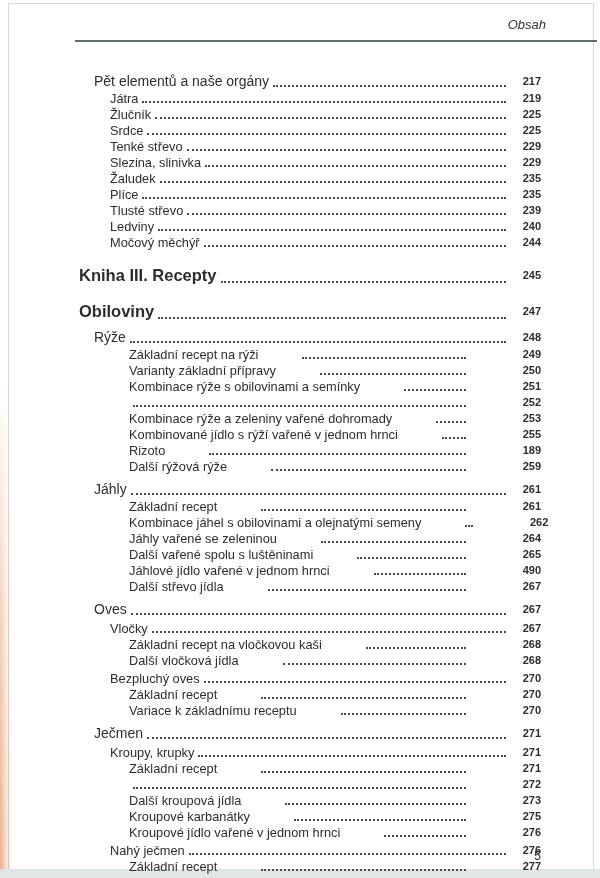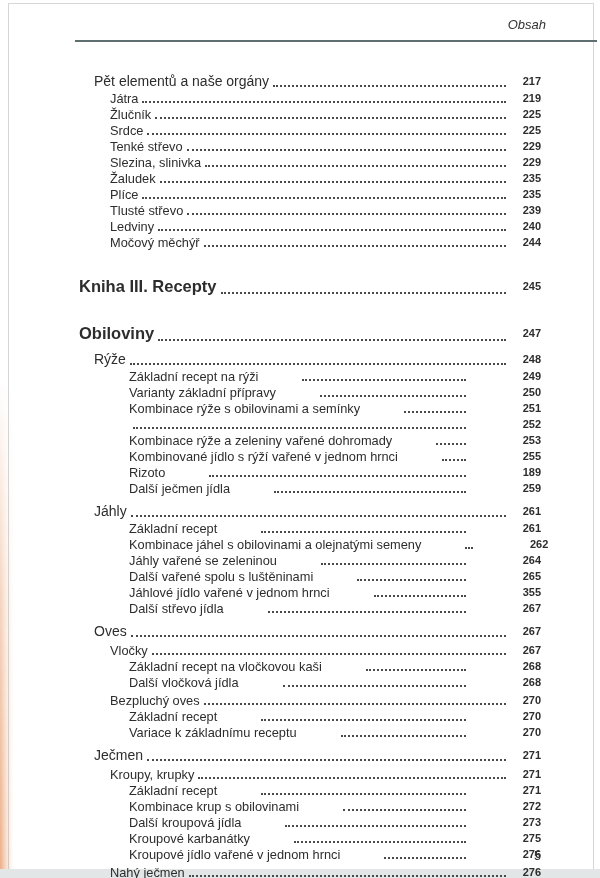--- a/index.html
+++ b/index.html
@@ -46,21 +46,21 @@
     height:16px;font-size:12.8px;line-height:15px;
     white-space:nowrap;
   }
   .row .t{flex:0 0 auto;}
   .row .dots{
     flex:1 1 auto;min-width:8px;
     border-bottom:2px dotted var(--dots,#4a4a4a);
     margin:0 3px 3px 4px;
   }
   .row .p{flex:0 0 auto;width:32px;text-align:right;font-size:11px;font-weight:700;}
-  .lvl0{padding-left:0;height:24px;margin-top:23px;line-height:22px;}
+  .lvl0{padding-left:0;height:24px;margin-top:12px;line-height:22px;}
   .lvl0 .t{font-weight:700;font-size:16.5px;}
   .lvl1{padding-left:15px;height:20px;margin-top:4px;line-height:18px;}
   .lvl1 .t{font-size:14px;}
   .lvl2{padding-left:31px;}
   .lvl3{padding-left:50px;gap:40px;}
   .row + .lvl2.grp{margin-top:2px;}
   .page-footer{
     position:absolute;top:849px;right:59px;
     font-size:12.5px;color:#333;
   }
@@ -174,21 +174,21 @@
       <span class="t">Kombinované jídlo s rýží vařené v jednom hrnci</span>
       <span class="dots"></span>
       <span class="p">255</span>
     </div>
     <div class="row lvl3">
       <span class="t">Rizoto</span>
       <span class="dots"></span>
       <span class="p">189</span>
     </div>
     <div class="row lvl3">
-      <span class="t">Další ječmen jídla</span>
+      <span class="t">Další rýžová rýže</span>
       <span class="dots"></span>
       <span class="p">259</span>
     </div>
     <div class="row lvl1">
       <span class="t">Jáhly</span>
       <span class="dots"></span>
       <span class="p">261</span>
     </div>
     <div class="row lvl3">
       <span class="t">Základní recept</span>
@@ -206,21 +206,21 @@
       <span class="p">264</span>
     </div>
     <div class="row lvl3">
       <span class="t">Další vařené spolu s luštěninami</span>
       <span class="dots"></span>
       <span class="p">265</span>
     </div>
     <div class="row lvl3">
       <span class="t">Jáhlové jídlo vařené v jednom hrnci</span>
       <span class="dots"></span>
-      <span class="p">355</span>
+      <span class="p">490</span>
     </div>
     <div class="row lvl3">
       <span class="t">Další střevo jídla</span>
       <span class="dots"></span>
       <span class="p">267</span>
     </div>
     <div class="row lvl1">
       <span class="t">Oves</span>
       <span class="dots"></span>
       <span class="p">267</span>
@@ -264,21 +264,20 @@
       <span class="t">Kroupy, krupky</span>
       <span class="dots"></span>
       <span class="p">271</span>
     </div>
     <div class="row lvl3">
       <span class="t">Základní recept</span>
       <span class="dots"></span>
       <span class="p">271</span>
     </div>
     <div class="row lvl3">
-      <span class="t">Kombinace krup s obilovinami</span>
       <span class="dots"></span>
       <span class="p">272</span>
     </div>
     <div class="row lvl3">
       <span class="t">Další kroupová jídla</span>
       <span class="dots"></span>
       <span class="p">273</span>
     </div>
     <div class="row lvl3">
       <span class="t">Kroupové karbanátky</span>

